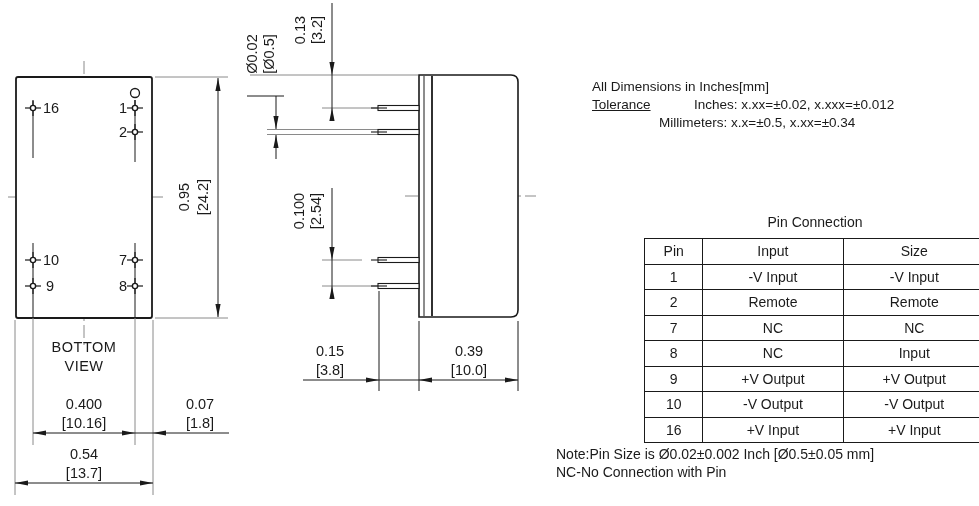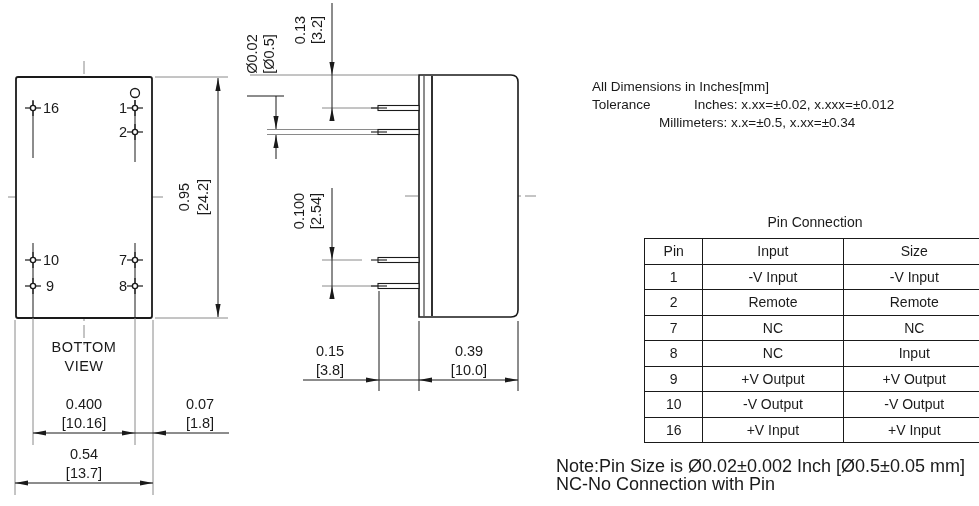--- a/index.html
+++ b/index.html
@@ -13,37 +13,37 @@
     fill:#1a1a1a;
   }
   .dim-label{font-size:14.5px;}
   .pin-num{font-size:14.5px;}
   .view-caption{font-size:14.5px;letter-spacing:0.5px;}
 
   .notes{
     position:absolute;left:592px;top:78px;
     font-size:13.5px;line-height:18px;white-space:nowrap;
   }
-  .notes .tol-label{display:inline-block;width:102px;}
+  .notes .tol-label{display:inline-block;width:102px;text-decoration:underline;}
   .notes .tol-mm{margin-left:67px;}
 
   .table-block{position:absolute;left:644px;top:214px;width:342px;}
   .table-title{font-size:14px;text-align:center;height:20px;margin-bottom:4px;}
   table.pin-table{border-collapse:collapse;width:100%;table-layout:fixed;}
   table.pin-table th, table.pin-table td{
     border:1.4px solid #1a1a1a;font-weight:normal;font-size:14px;
     text-align:center;height:24.5px;padding:0;
   }
   table.pin-table col.c-pin{width:52px;}
   table.pin-table col.c-single{width:125px;}
   table.pin-table col.c-dual{width:127px;}
 
   .footnote{
-    position:absolute;left:556px;top:458px;
-    font-size:18px;line-height:17.5px;white-space:nowrap;
+    position:absolute;left:556px;top:446px;
+    font-size:14px;line-height:17.5px;white-space:nowrap;
   }
   .footnote .fn2{}
 </style>
 </head>
 <body>
 
 <div class="canvas">
 
   <svg width="979" height="506" viewBox="0 0 979 506">
 

